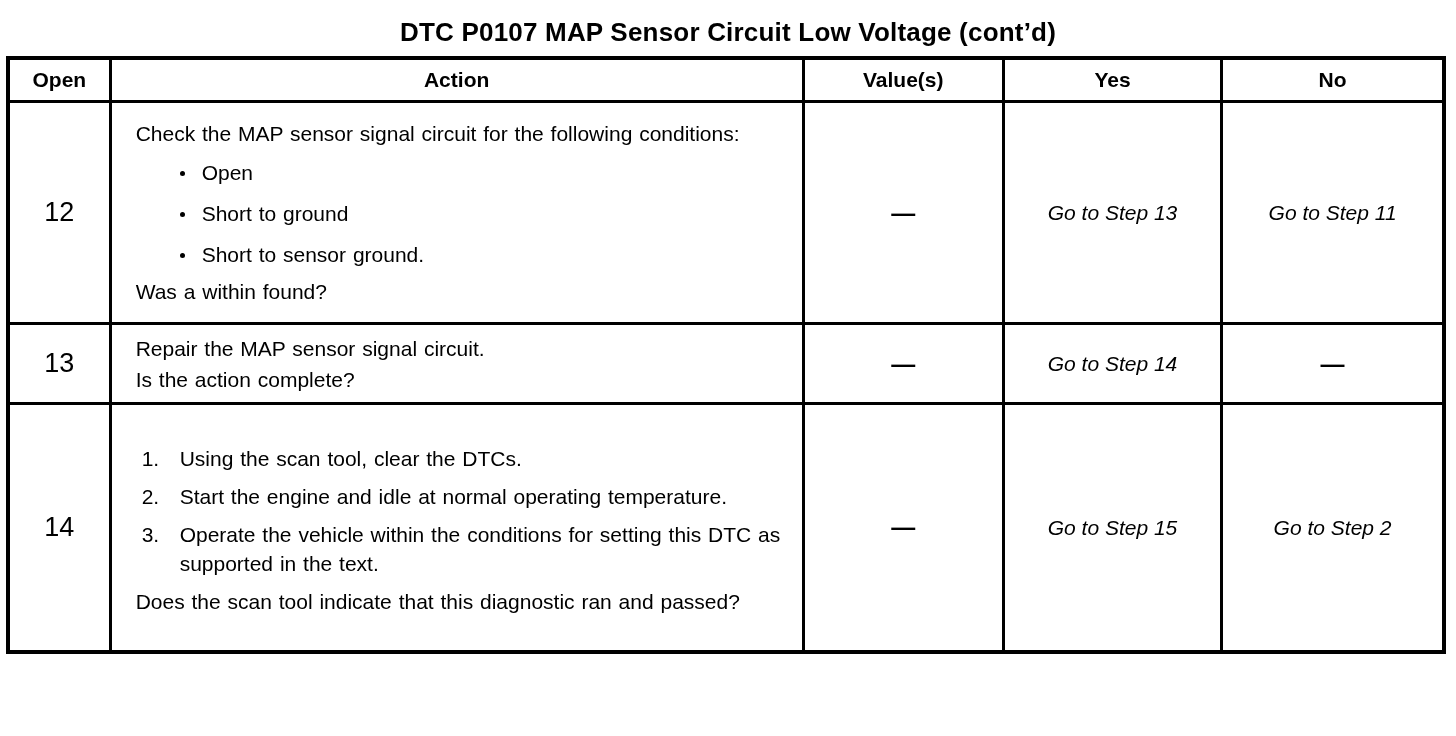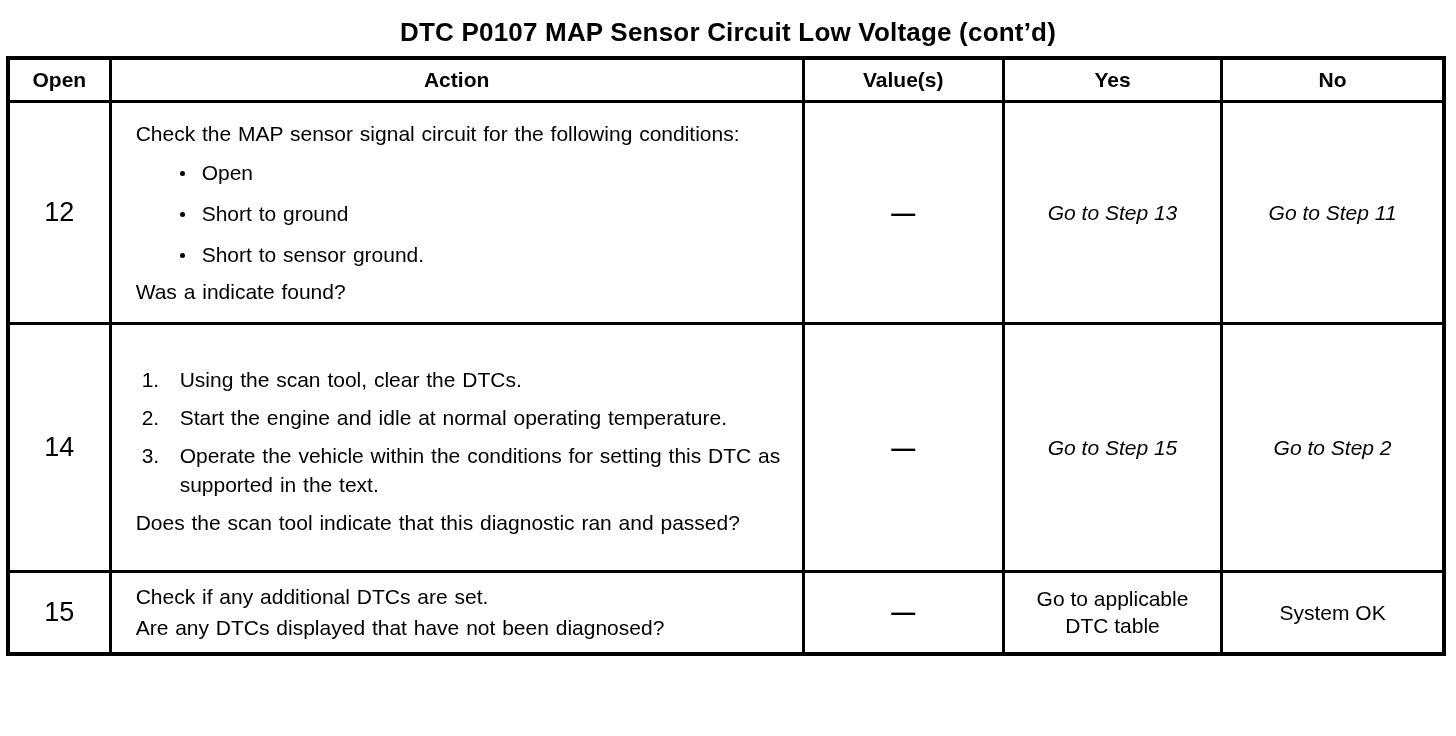--- a/index.html
+++ b/index.html
@@ -182,33 +182,49 @@
 
       <tr style="height:222px;">
         <td class="step-cell">12</td>
         <td class="action-cell">
           <p class="para">Check the MAP sensor signal circuit for the following conditions:</p>
           <ul class="cond-list">
             <li><span class="bullet-dot"></span><span>Open</span></li>
             <li><span class="bullet-dot"></span><span>Short to ground</span></li>
             <li><span class="bullet-dot"></span><span>Short to sensor ground.</span></li>
           </ul>
-          <p class="para lead-q">Was a indicate found?</p>
+          <p class="para lead-q">Was a within found?</p>
         </td>
         <td class="value-cell">
           <span class="dash">—</span>
         </td>
         <td class="yes-cell">
           <span class="goto">Go to Step 13</span>
         </td>
         <td class="no-cell">
           <span class="goto">Go to Step 11</span>
         </td>
       </tr>
 
+      <tr style="height:80px;">
+        <td class="step-cell">13</td>
+        <td class="action-cell">
+          <p class="para">Repair the MAP sensor signal circuit.</p>
+          <p class="para lead-q">Is the action complete?</p>
+        </td>
+        <td class="value-cell">
+          <span class="dash">—</span>
+        </td>
+        <td class="yes-cell">
+          <span class="goto">Go to Step 14</span>
+        </td>
+        <td class="no-cell">
+          <span class="dash">—</span>
+        </td>
+      </tr>
 
       <tr style="height:248px;">
         <td class="step-cell">14</td>
         <td class="action-cell">
           <ol class="num-list">
             <li><span class="num-label">1.</span><span>Using the scan tool, clear the DTCs.</span></li>
             <li><span class="num-label">2.</span><span>Start the engine and idle at normal operating temperature.</span></li>
             <li><span class="num-label">3.</span><span>Operate the vehicle within the conditions for setting this DTC as supported in the text.</span></li>
           </ol>
           <p class="para lead-q">Does the scan tool indicate that this diagnostic ran and passed?</p>
@@ -217,33 +233,16 @@
           <span class="dash">—</span>
         </td>
         <td class="yes-cell">
           <span class="goto">Go to Step 15</span>
         </td>
         <td class="no-cell">
           <span class="goto">Go to Step 2</span>
         </td>
       </tr>
 
-      <tr style="height:82px;">
-        <td class="step-cell">15</td>
-        <td class="action-cell">
-          <p class="para">Check if any additional DTCs are set.</p>
-          <p class="para lead-q">Are any DTCs displayed that have not been diagnosed?</p>
-        </td>
-        <td class="value-cell">
-          <span class="dash">—</span>
-        </td>
-        <td class="yes-cell mid">
-          <div class="plain-res res-two-line">Go to applicable</div>
-          <div class="plain-res res-two-line">DTC table</div>
-        </td>
-        <td class="no-cell">
-          <span class="plain-res">System OK</span>
-        </td>
-      </tr>
 
     </tbody>
   </table>
 </div>
 
 </body></html>

